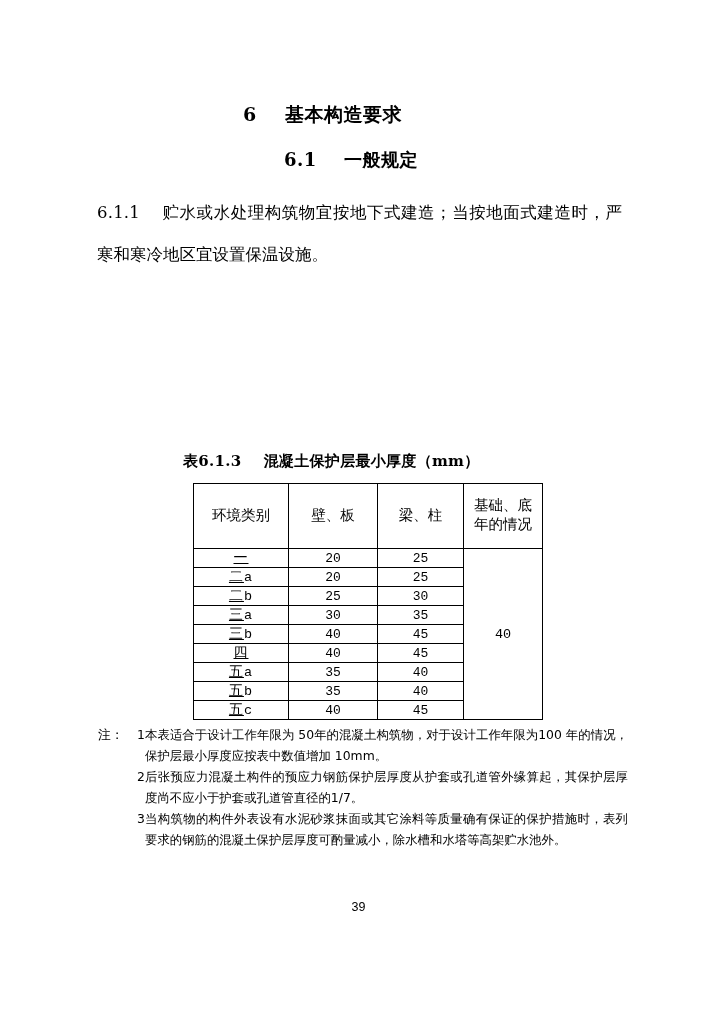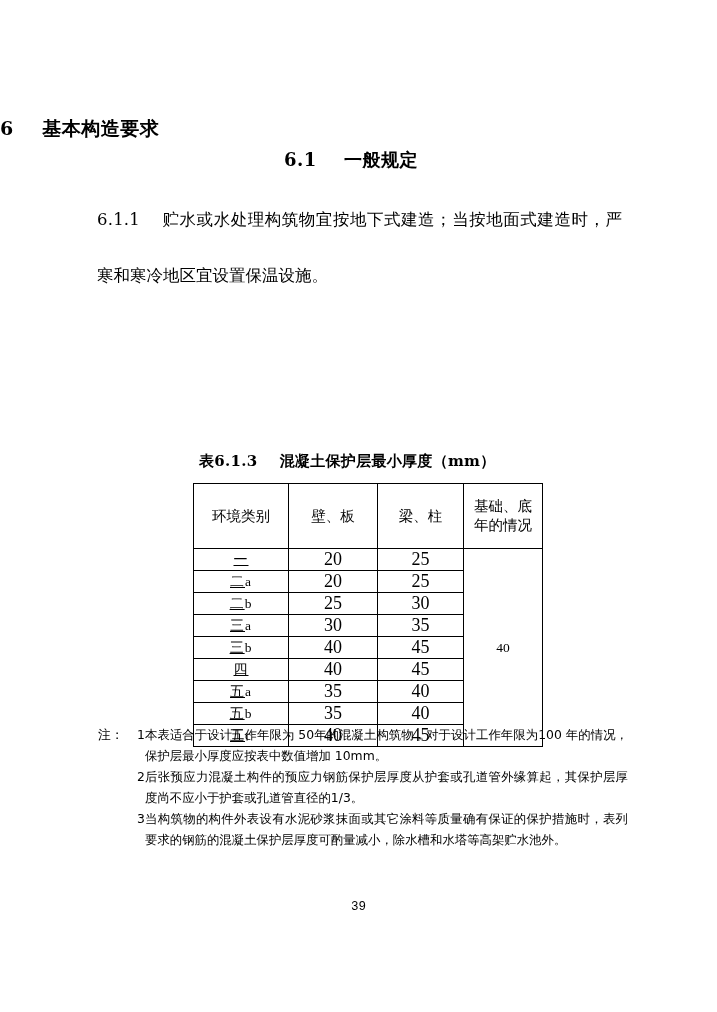--- a/index.html
+++ b/index.html
@@ -19,22 +19,23 @@
     height: 1012px;
     background: #ffffff;
     overflow: hidden;
     box-sizing: border-box;
   }
 
   
   .h1 {
     position: absolute;
     left: 0;
-    top: 116px;
+    top: 102px;
     width: 645px;
+    text-align: center;
     font-family: "DejaVu Serif", "Liberation Serif", serif;
     font-size: 19px;
     font-weight: bold;
     letter-spacing: 0.5px;
     white-space: pre;
   }
   .h2 {
     position: absolute;
     left: 0;
     top: 148px;
@@ -47,76 +48,76 @@
     white-space: pre;
   }
 
   
   .clause {
     position: absolute;
     left: 97px;
     width: 525px;
     font-family: "DejaVu Serif", "Liberation Serif", serif;
     font-size: 16.5px;
-    line-height: 56px;
+    line-height: 42px;
     text-align: justify;
     text-justify: inter-ideograph;
   }
   .clause .num {
     font-family: "DejaVu Serif", "Liberation Serif", serif;
     font-weight: normal;
     letter-spacing: 0.2px;
   }
   .clause .gap { display: inline-block; width: 22px; }
 
   #clause-611 { top: 192px; }
   #clause-612 { top: 276px; }
   #clause-613 { top: 360px; }
 
   
   .table-caption {
     position: absolute;
-    left: 199px;
+    left: 183px;
     top: 452px;
     font-family: "DejaVu Serif", "Liberation Serif", serif;
     font-size: 15px;
     font-weight: bold;
     white-space: pre;
     letter-spacing: 0.3px;
   }
 
   
   .table-wrap {
     position: absolute;
     left: 193px;
     top: 483px;
     width: 349px;
   }
   table.spec {
     border-collapse: collapse;
     width: 349px;
-    font-family: Liberation Serif, serif;
+    font-family: Liberation Mono, monospace;
     font-size: 13px;
     table-layout: fixed;
   }
   table.spec th, table.spec td {
     border: 1px solid #000000;
     text-align: center;
     vertical-align: middle;
     padding: 0;
   }
   table.spec th {
     height: 64px;
     font-weight: normal;
     font-size: 14.5px;
     line-height: 19px;
   }
   table.spec td {
     height: 18px;
-    font-size: 18px;
+    font-size: 13px;
   }
   table.spec td.cat {
     font-size: 13.5px;
     letter-spacing: 1px;
   }
   table.spec td.cat .cn {
     font-size: 14px;
     text-decoration: underline;
     text-underline-offset: 1px;
   }
@@ -165,21 +166,21 @@
     padding-left: 8px;
   }
 
   
   .page-number {
     position: absolute;
     left: 0;
     top: 900px;
     width: 717px;
     text-align: center;
-    font-family: Liberation Mono, monospace;
+    font-family: Liberation Sans, sans-serif;
     font-size: 12.5px;
   }
 </style>
 </head>
 <body>
 
 <div class="page">
 
   <div class="h1">6    基本构造要求</div>
   <div class="h2">6.1    一般规定</div>
@@ -263,21 +264,21 @@
   </div>
 
   <div class="notes">
     <span class="notes-label">注：</span>
     <div class="note-row">
       <span class="note-idx">1</span>
       <span class="note-body">本表适合于设计工作年限为 50年的混凝土构筑物，对于设计工作年限为100 年的情况，保护层最小厚度应按表中数值增加 10mm。</span>
     </div>
     <div class="note-row">
       <span class="note-idx">2</span>
-      <span class="note-body">后张预应力混凝土构件的预应力钢筋保护层厚度从护套或孔道管外缘算起，其保护层厚度尚不应小于护套或孔道管直径的1/3。</span>
+      <span class="note-body">后张预应力混凝土构件的预应力钢筋保护层厚度从护套或孔道管外缘算起，其保护层厚度尚不应小于护套或孔道管直径的1/7。</span>
     </div>
     <div class="note-row">
       <span class="note-idx">3</span>
       <span class="note-body">当构筑物的构件外表设有水泥砂浆抹面或其它涂料等质量确有保证的保护措施时，表列要求的钢筋的混凝土保护层厚度可酌量减小，除水槽和水塔等高架贮水池外。</span>
     </div>
   </div>
 
   <div class="page-number">39</div>
 
 </div>

